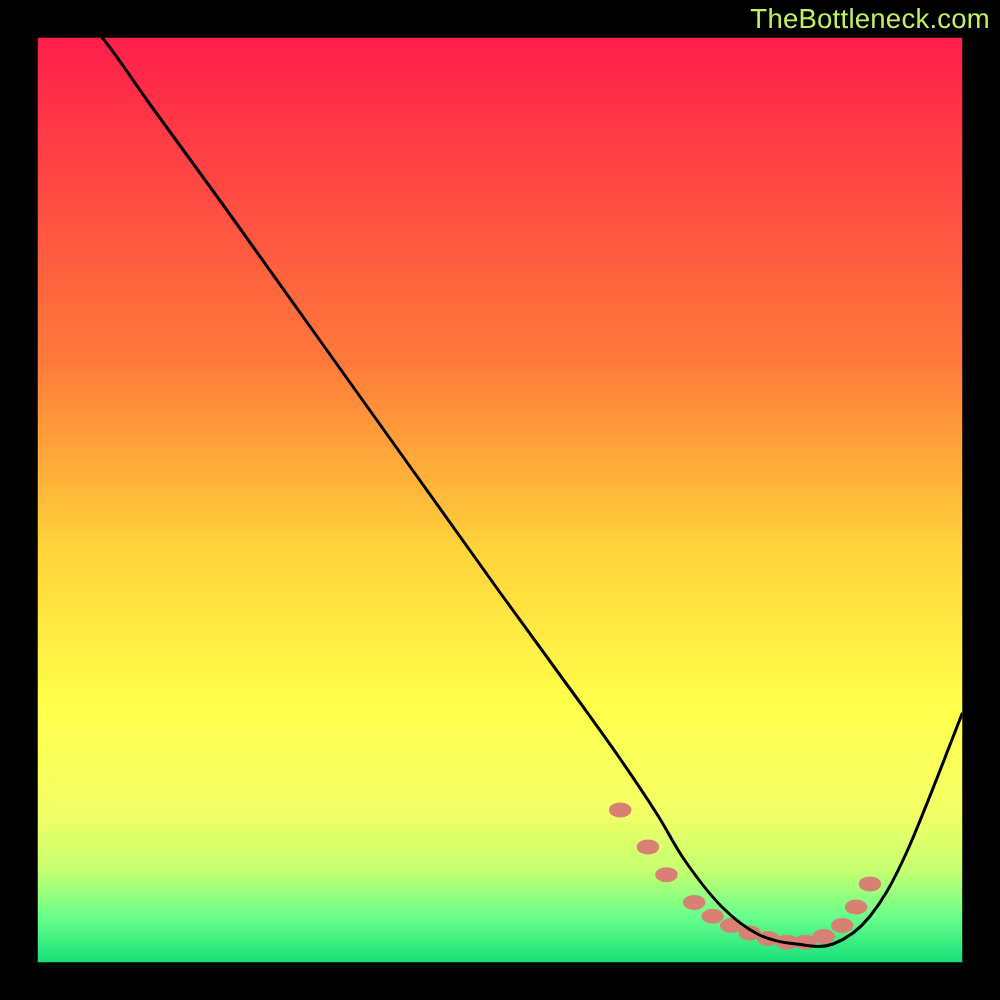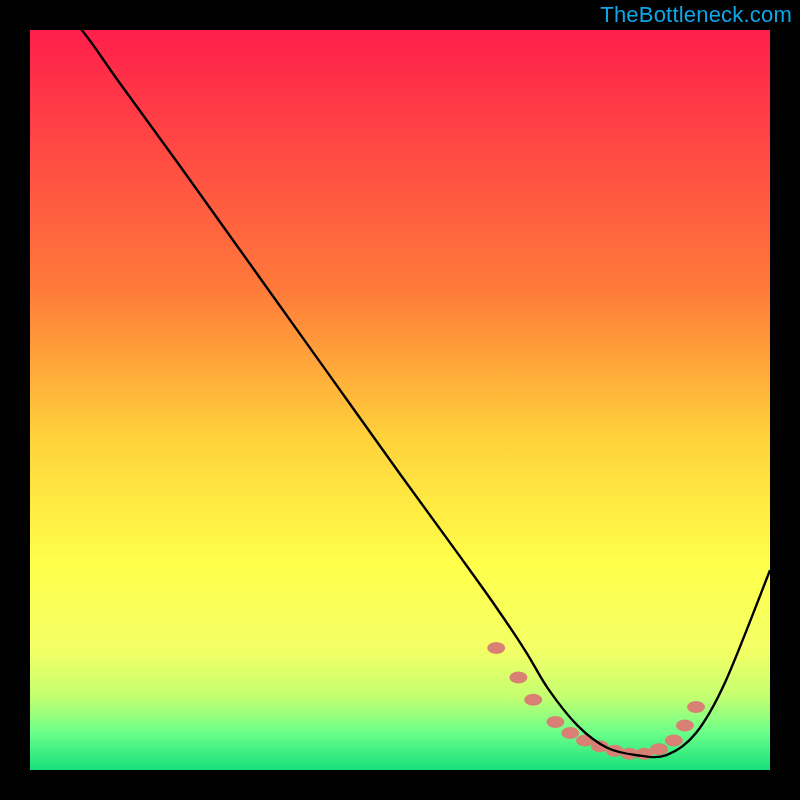--- a/index.html
+++ b/index.html
@@ -23,21 +23,21 @@
     position: absolute;
     left: 0;
     top: 0;
     width: 740px;
     height: 740px;
   }
   .watermark {
     position: absolute;
     top: 2px;
     right: 8px;
-    color: #0ea5e9;
+    color: #bef264;
     font-size: 22px;
     font-weight: 500;
     letter-spacing: 0.2px;
     user-select: none;
   }
   svg { display: block; }
 </style>
 </head>
 <body>
 

